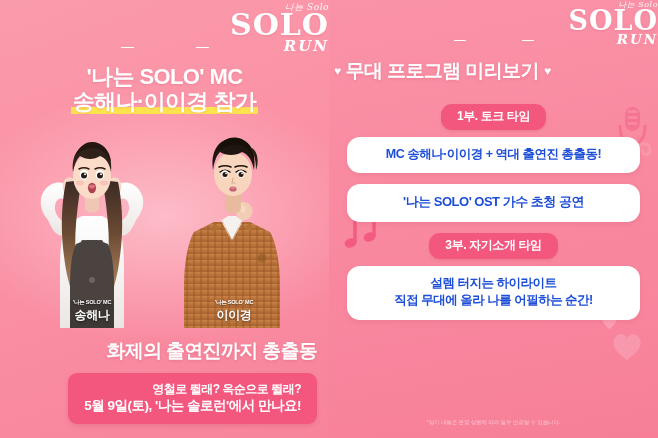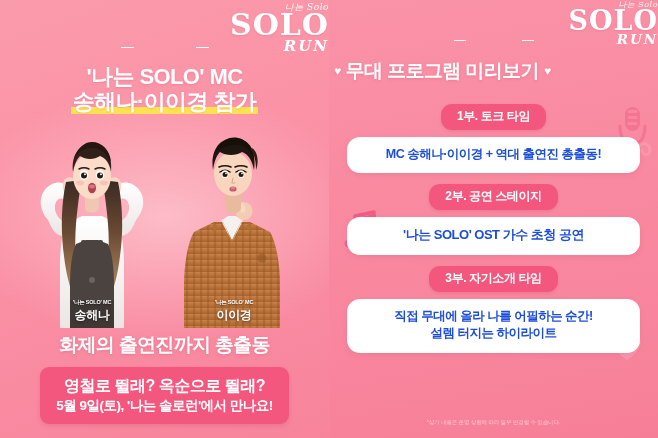--- a/index.html
+++ b/index.html
@@ -140,23 +140,23 @@
     font-weight: bold;
     color: #ffffff;
     letter-spacing: -0.4px;
     display: block;
     text-shadow: 0 1px 2.5px rgba(0,0,0,0.55);
   }
 
   
   .left-bottom {
     position: absolute;
-    left: 0; right: 0; bottom: 14px;
+    left: 0; right: 12px; bottom: 14px;
     z-index: 5;
-    text-align: center;
+    text-align: right;
   }
   .subhead {
     font-size: 19px;
     font-weight: bold;
     color: #ffffff;
     letter-spacing: -0.7px;
     text-shadow: 0 1px 3px rgba(205,75,105,0.35);
     margin-bottom: 9px;
     display: block;
   }
@@ -167,21 +167,21 @@
     padding: 8px 16px 9px;
     box-shadow: 0 2px 4px rgba(190,60,95,0.22);
   }
   .cta-line {
     display: block;
     color: #ffffff;
     font-weight: bold;
     letter-spacing: -0.5px;
     line-height: 1.35;
   }
-  .cta-l1 { font-size: 16px; }
+  .cta-l1 { font-size: 12px; }
   .cta-l2 { font-size: 13.5px; }
 
   
   .panel-right {
     position: relative;
     width: 329px; height: 438px;
     background: linear-gradient(170deg, #fa93a8 0%, #f98aa0 40%, #f8859d 75%, #f67f97 100%);
     overflow: hidden;
   }
 
@@ -468,31 +468,30 @@
     <div class="sections">
 
       <div class="section">
         <span class="pill">1부. 토크 타임</span>
         <div class="card">
           <span class="card-line">MC 송해나·이이경 + 역대 출연진 총출동!</span>
         </div>
       </div>
 
       <div class="section">
-        <span class="pill">2부. 공연 스테이지</span>
         <div class="card single">
           <span class="card-line">'나는 SOLO' OST 가수 초청 공연</span>
         </div>
       </div>
 
       <div class="section">
         <span class="pill">3부. 자기소개 타임</span>
         <div class="card">
+          <span class="card-line">설렘 터지는 하이라이트</span>
           <span class="card-line">직접 무대에 올라 나를 어필하는 순간!</span>
-          <span class="card-line">설렘 터지는 하이라이트</span>
         </div>
       </div>
 
     </div>
 
     <div class="disclaimer">*상기 내용은 운영 상황에 따라 일부 변경될 수 있습니다.</div>
   </div>
 
 </div>
 

